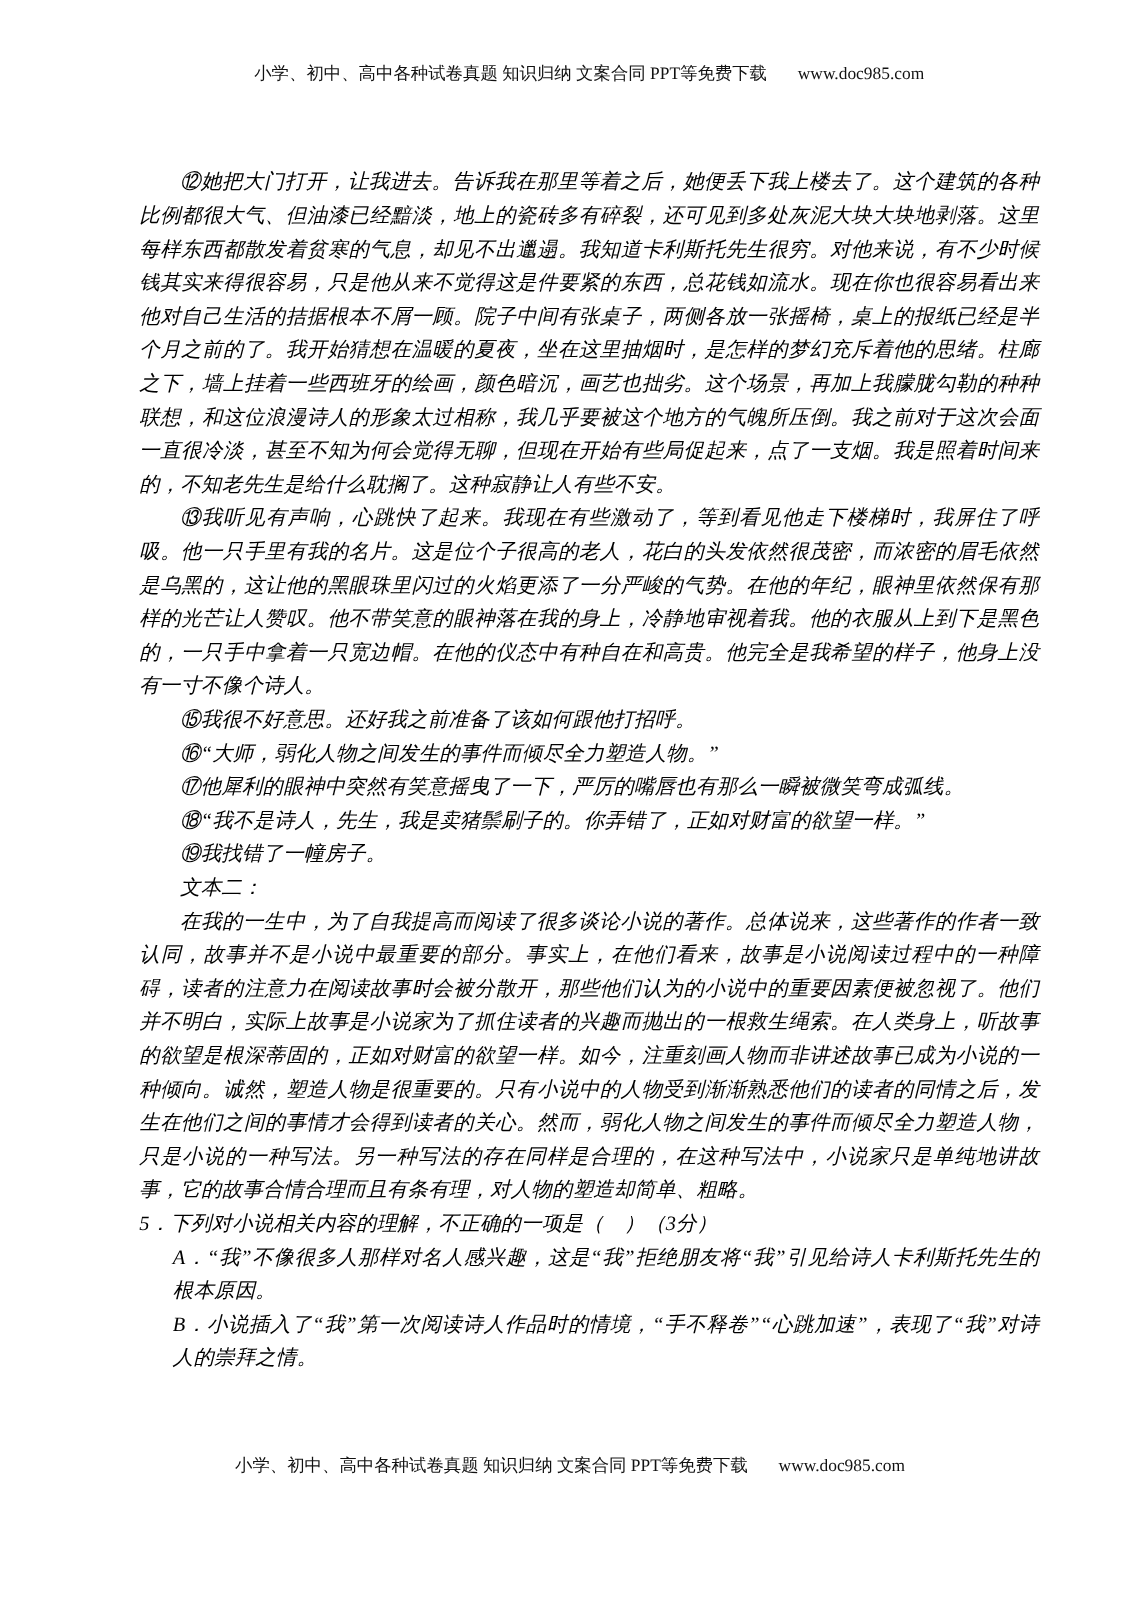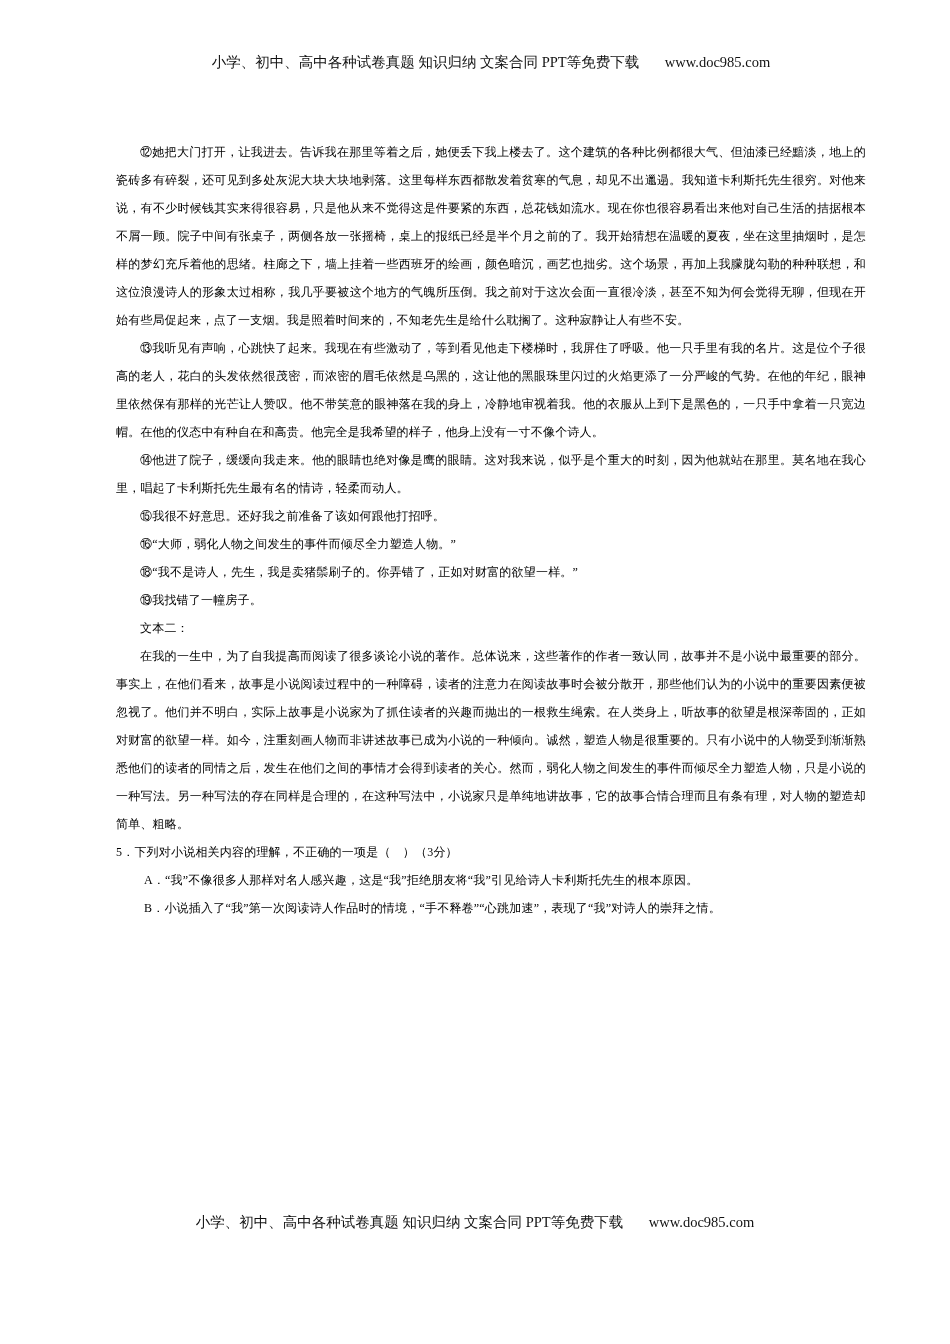--- a/index.html
+++ b/index.html
@@ -24,24 +24,25 @@
       line-height: 20px;
       color: #111111;
       white-space: nowrap;
       margin-bottom: 66px;
     }
     .doc-header .url,
     .doc-footer .url {
       margin-left: 22px;
     }
     .content {
-      font-size: 12px;
+      font-size: 17px;
       line-height: 28px;
       text-align: justify;
       letter-spacing: 0.2px;
+      font-style: italic;
     }
     .para {
       margin: 0;
       text-indent: 2em;
     }
     .citation {
       margin: 0;
       text-indent: 0;
       text-align: right;
       padding-right: 4px;
@@ -73,23 +74,23 @@
 <div class="page">
 
   <div class="doc-header">
     <span>小学、初中、高中各种试卷真题  知识归纳  文案合同  PPT等免费下载</span>
     <span class="url">www.doc985.com</span>
   </div>
 
   <div class="content">
     <p class="para">⑫她把大门打开，让我进去。告诉我在那里等着之后，她便丢下我上楼去了。这个建筑的各种比例都很大气、但油漆已经黯淡，地上的瓷砖多有碎裂，还可见到多处灰泥大块大块地剥落。这里每样东西都散发着贫寒的气息，却见不出邋遢。我知道卡利斯托先生很穷。对他来说，有不少时候钱其实来得很容易，只是他从来不觉得这是件要紧的东西，总花钱如流水。现在你也很容易看出来他对自己生活的拮据根本不屑一顾。院子中间有张桌子，两侧各放一张摇椅，桌上的报纸已经是半个月之前的了。我开始猜想在温暖的夏夜，坐在这里抽烟时，是怎样的梦幻充斥着他的思绪。柱廊之下，墙上挂着一些西班牙的绘画，颜色暗沉，画艺也拙劣。这个场景，再加上我朦胧勾勒的种种联想，和这位浪漫诗人的形象太过相称，我几乎要被这个地方的气魄所压倒。我之前对于这次会面一直很冷淡，甚至不知为何会觉得无聊，但现在开始有些局促起来，点了一支烟。我是照着时间来的，不知老先生是给什么耽搁了。这种寂静让人有些不安。</p>
     <p class="para">⑬我听见有声响，心跳快了起来。我现在有些激动了，等到看见他走下楼梯时，我屏住了呼吸。他一只手里有我的名片。这是位个子很高的老人，花白的头发依然很茂密，而浓密的眉毛依然是乌黑的，这让他的黑眼珠里闪过的火焰更添了一分严峻的气势。在他的年纪，眼神里依然保有那样的光芒让人赞叹。他不带笑意的眼神落在我的身上，冷静地审视着我。他的衣服从上到下是黑色的，一只手中拿着一只宽边帽。在他的仪态中有种自在和高贵。他完全是我希望的样子，他身上没有一寸不像个诗人。</p>
-    <p class="para">⑭他进了院子，缓缓向我走来。他的眼睛也绝对像是鹰的眼睛。这对我来说，似乎是个重大的时刻，因为他就站在那里。莫名地在我心里，唱起了卡利斯托先生最有名的情诗，轻柔而动人。</p>
     <p class="para">⑮我很不好意思。还好我之前准备了该如何跟他打招呼。</p>
     <p class="para">⑯“大师，弱化人物之间发生的事件而倾尽全力塑造人物。”</p>
+    <p class="para">⑰他犀利的眼神中突然有笑意摇曳了一下，严厉的嘴唇也有那么一瞬被微笑弯成弧线。</p>
     <p class="para">⑱“我不是诗人，先生，我是卖猪鬃刷子的。你弄错了，正如对财富的欲望一样。”</p>
     <p class="para">⑲我找错了一幢房子。</p>
 
     <p class="para">文本二：</p>
     <p class="para">在我的一生中，为了自我提高而阅读了很多谈论小说的著作。总体说来，这些著作的作者一致认同，故事并不是小说中最重要的部分。事实上，在他们看来，故事是小说阅读过程中的一种障碍，读者的注意力在阅读故事时会被分散开，那些他们认为的小说中的重要因素便被忽视了。他们并不明白，实际上故事是小说家为了抓住读者的兴趣而抛出的一根救生绳索。在人类身上，听故事的欲望是根深蒂固的，正如对财富的欲望一样。如今，注重刻画人物而非讲述故事已成为小说的一种倾向。诚然，塑造人物是很重要的。只有小说中的人物受到渐渐熟悉他们的读者的同情之后，发生在他们之间的事情才会得到读者的关心。然而，弱化人物之间发生的事件而倾尽全力塑造人物，只是小说的一种写法。另一种写法的存在同样是合理的，在这种写法中，小说家只是单纯地讲故事，它的故事合情合理而且有条有理，对人物的塑造却简单、粗略。</p>
 
 
     <p class="question-stem">5．下列对小说相关内容的理解，不正确的一项是（　）（3分）</p>
 
     <p class="option"><span>A．</span><span>“我”不像很多人那样对名人感兴趣，这是“我”拒绝朋友将“我”引见给诗人卡利斯托先生的根本原因。</span></p>

